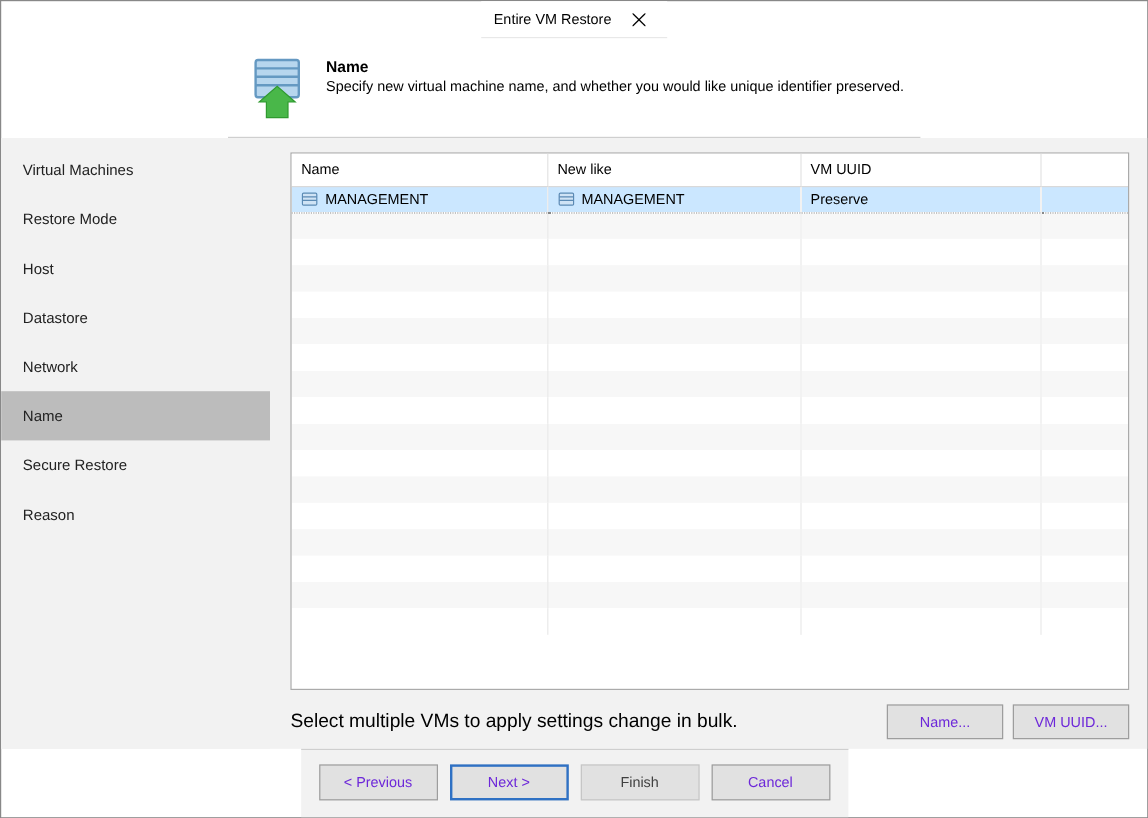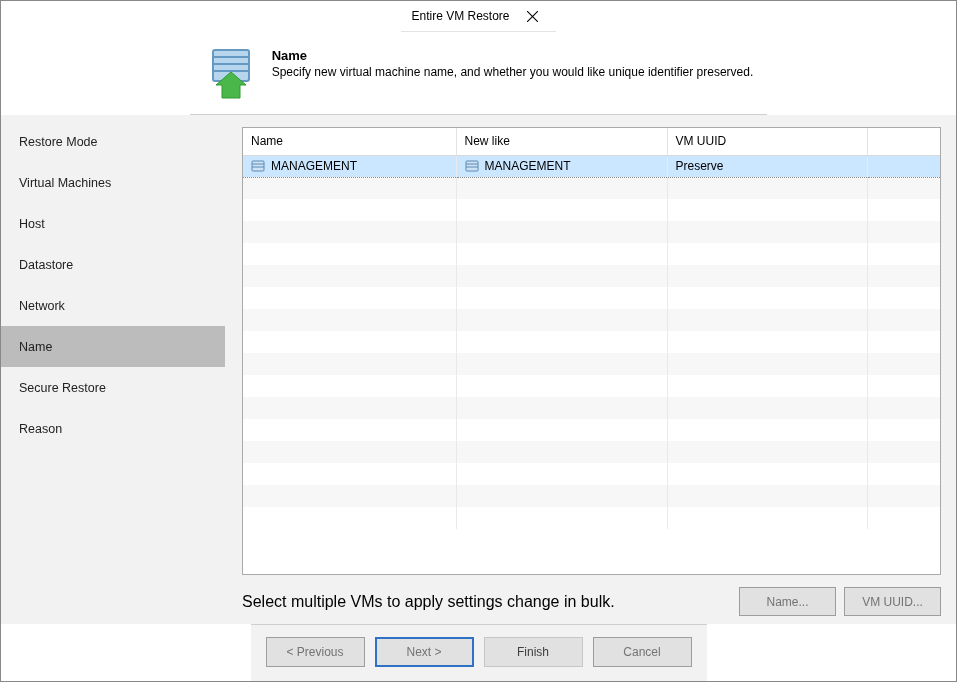--- a/index.html
+++ b/index.html
@@ -166,21 +166,21 @@
     justify-content: flex-end;
     gap: 10px;
   }
   .btn {
     min-width: 99px;
     height: 30px;
     padding: 0 12px;
     border: 1px solid #9d9d9d;
     background: #e1e1e1;
     font-size: 12px;
-    color: #737373;
+    color: #6d28d9;
     cursor: pointer;
     display: inline-flex;
     align-items: center;
     justify-content: center;
   }
   .btn.primary {
     border: 2px solid #2f71c4;
     background: #e1e1e1;
   }
   .btn.disabled {
@@ -223,24 +223,24 @@
     <div class="header-text">
       <div class="step-name">Name</div>
       <div class="step-desc">Specify new virtual machine name, and whether you would like unique identifier preserved.</div>
     </div>
   </div>
 
   <div class="body">
 
     <div class="sidebar" id="sidebar">
         <div class="sidebar-item">
+          <span>Virtual Machines</span>
+        </div>
+        <div class="sidebar-item">
           <span>Restore Mode</span>
-        </div>
-        <div class="sidebar-item">
-          <span>Virtual Machines</span>
         </div>
         <div class="sidebar-item">
           <span>Host</span>
         </div>
         <div class="sidebar-item">
           <span>Datastore</span>
         </div>
         <div class="sidebar-item">
           <span>Network</span>
         </div>

